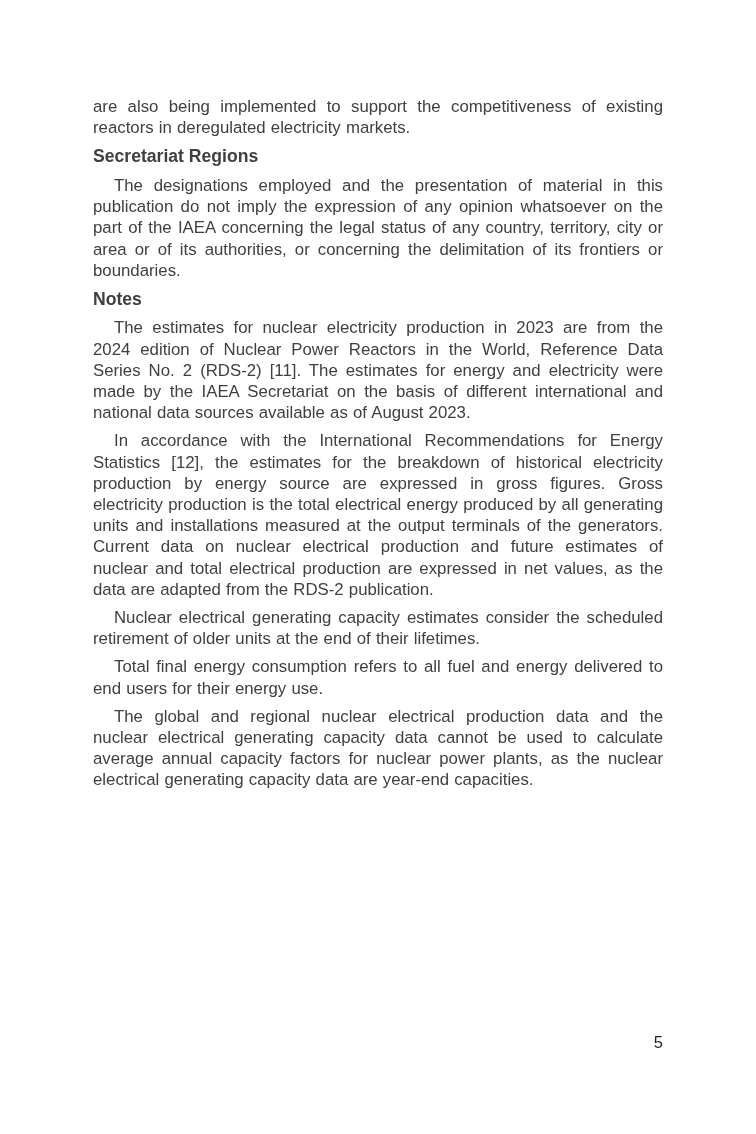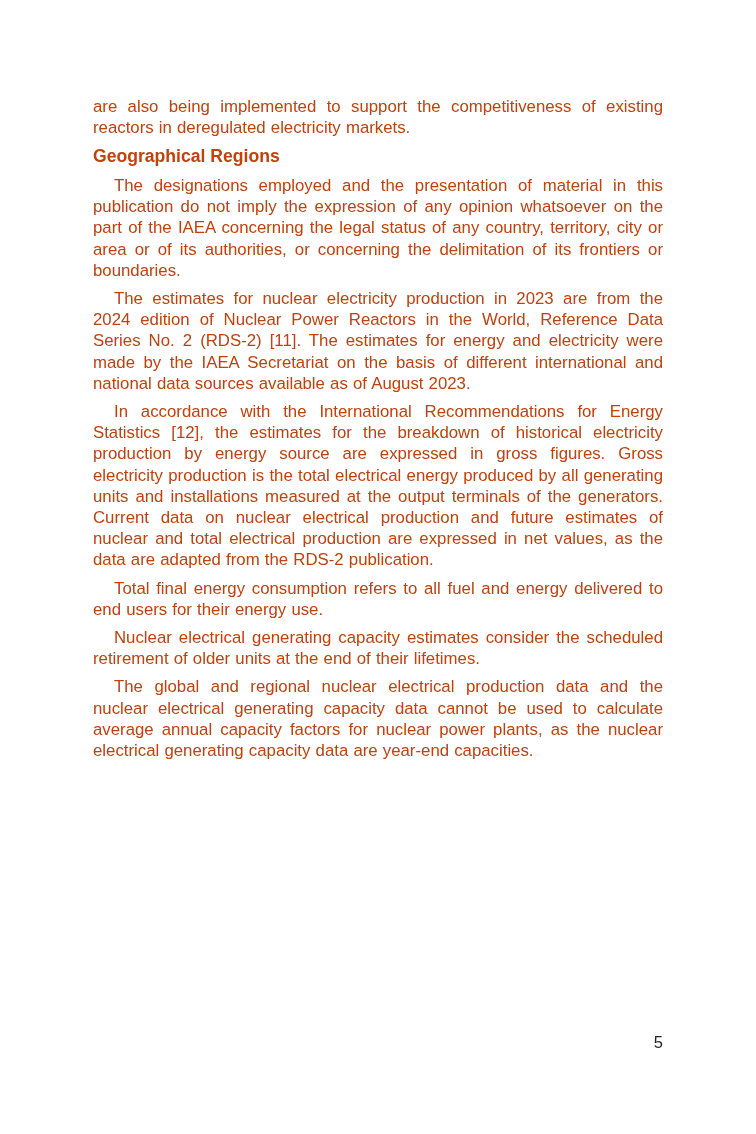--- a/index.html
+++ b/index.html
@@ -20,21 +20,21 @@
     top: 0;
     width: 756px;
     height: 1134px;
     background: #ffffff;
   }
   .text-block {
     position: absolute;
     left: 93px;
     top: 96px;
     width: 570px;
-    color: #c2410c;
+    color: #404040;
   }
   .body-p {
     margin: 7px 0 0 0;
     font-size: 16.8px;
     line-height: 21.2px;
     text-align: justify;
     text-align-last: left;
     text-indent: 21px;
     word-spacing: 0.5px;
   }
@@ -61,32 +61,33 @@
   }
 </style>
 </head>
 <body>
 
 <div class="page">
   <div class="text-block">
 
     <p class="body-p no-indent">are also being implemented to support the competitiveness of existing reactors in deregulated electricity markets.</p>
 
-    <h2 class="heading">Geographical Regions</h2>
+    <h2 class="heading">Secretariat Regions</h2>
 
     <p class="body-p">The designations employed and the presentation of material in this publication do not imply the expression of any opinion whatsoever on the part of the IAEA concerning the legal status of any country, territory, city or area or of its authorities, or concerning the delimitation of its frontiers or boundaries.</p>
 
+    <h2 class="heading">Notes</h2>
 
     <p class="body-p">The estimates for nuclear electricity production in 2023 are from the 2024 edition of Nuclear Power Reactors in the World, Reference Data Series No. 2 (RDS-2) [11]. The estimates for energy and electricity were made by the IAEA Secretariat on the basis of different international and national data sources available as of August 2023.</p>
 
     <p class="body-p">In accordance with the International Recommendations for Energy Statistics [12], the estimates for the breakdown of historical electricity production by energy source are expressed in gross figures. Gross electricity production is the total electrical energy produced by all generating units and installations measured at the output terminals of the generators. Current data on nuclear electrical production and future estimates of nuclear and total electrical production are expressed in net values, as the data are adapted from the RDS-2 publication.</p>
 
 
+    <p class="body-p">Nuclear electrical generating capacity estimates consider the scheduled retirement of older units at the end of their lifetimes.</p>
+
     <p class="body-p">Total final energy consumption refers to all fuel and energy delivered to end users for their energy use.</p>
-
-    <p class="body-p">Nuclear electrical generating capacity estimates consider the scheduled retirement of older units at the end of their lifetimes.</p>
 
     <p class="body-p">The global and regional nuclear electrical production data and the nuclear electrical generating capacity data cannot be used to calculate average annual capacity factors for nuclear power plants, as the nuclear electrical generating capacity data are year-end capacities.</p>
 
   </div>
 
   <div class="page-number">5</div>
 </div>
 
 </body></html>

